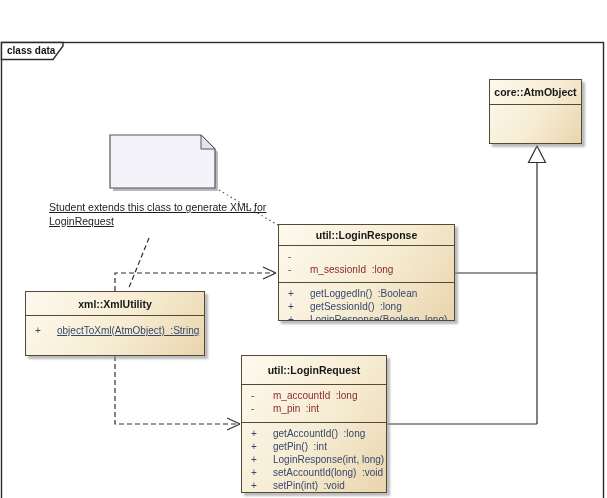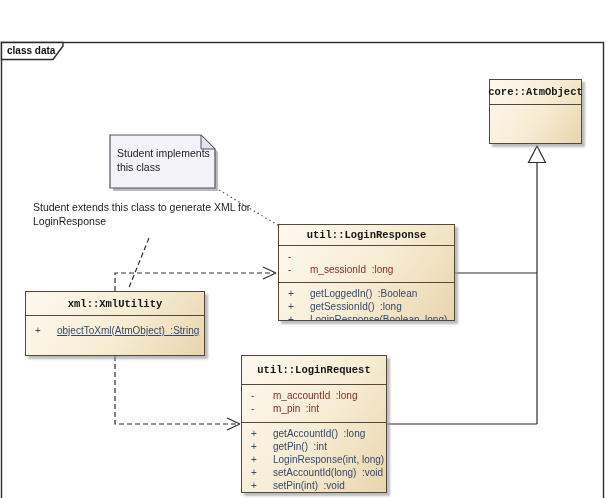--- a/index.html
+++ b/index.html
@@ -13,37 +13,37 @@
   
   .uml-class{
     position:absolute;z-index:2;box-sizing:border-box;
     border:1px solid var(--box-border);
     background:linear-gradient(125deg,var(--box-fill-light) 0%,var(--box-fill-mid) 55%,var(--box-fill-dark) 100%);
     box-shadow:3px 3px 2px rgba(150,150,150,.65);
     display:flex;flex-direction:column;
   }
   .cls-title{
     box-sizing:border-box;display:flex;align-items:center;justify-content:center;
-    font-size:10.5px;font-weight:bold;color:var(--title-color);white-space:pre;flex:0 0 auto;font-family:Liberation Mono, monospace;
+    font-size:10.5px;font-weight:bold;color:var(--title-color);white-space:pre;flex:0 0 auto;
   }
   .cls-section{
     box-sizing:border-box;border-top:1px solid var(--box-border);
     padding:4px 2px 0 9px;flex:0 0 auto;overflow:hidden;
   }
   .cls-section.grow{flex:1 1 auto;}
   .row{display:flex;font-size:10px;line-height:13px;white-space:pre;}
   .row .vis{flex:0 0 22px;}
   .attr{color:var(--attr-color);}
   .meth{color:var(--meth-color);}
   .u{text-decoration:underline;}
 
   
   .float-text{position:absolute;z-index:3;font-size:10.5px;color:#1d1d1d;line-height:13.5px;white-space:pre;}
   #note-text{left:117px;top:106px;}
-  #annotation-text{left:33px;top:160px;}
+  #annotation-text{left:49px;top:160px;text-decoration:underline;}
   #frame-label{left:7px;top:3px;font-weight:bold;font-size:10px;color:#111;}
 
   
   .solid-line{stroke:#2e2e2e;stroke-width:1.2;fill:none;}
   .dashed-line{stroke:#2e2e2e;stroke-width:1.2;fill:none;stroke-dasharray:5 3;}
   .dotted-line{stroke:#4a4a4a;stroke-width:1.1;fill:none;stroke-dasharray:1.5 3;}
   .tri{fill:#ffffff;stroke:#2e2e2e;stroke-width:1.2;}
   .note-shadow{fill:#b9b9b9;}
   .note-body{fill:var(--note-fill);stroke:#55555f;stroke-width:1.2;}
   .note-fold{fill:#e3e2ee;stroke:#55555f;stroke-width:1;}
@@ -151,17 +151,16 @@
         <span class="vis meth">+</span>
         <span class="meth">setAccountId(long)  :void</span>
       </div>
       <div class="row">
         <span class="vis meth">+</span>
         <span class="meth">setPin(int)  :void</span>
       </div>
     </div>
   </div>
 
-  <div class="float-text" id="note-text"><span>Student implements</span><br><span>this class</span></div>
 
-  <div class="float-text" id="annotation-text"><span>Student extends this class to generate XML for</span><br><span>LoginResponse</span></div>
+  <div class="float-text" id="annotation-text"><span>Student extends this class to generate XML for</span><br><span>LoginRequest</span></div>
 
 </div>
 
 </body></html>

